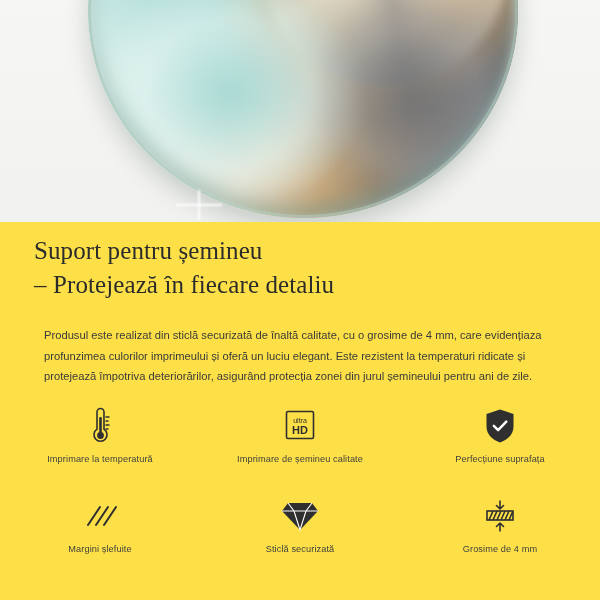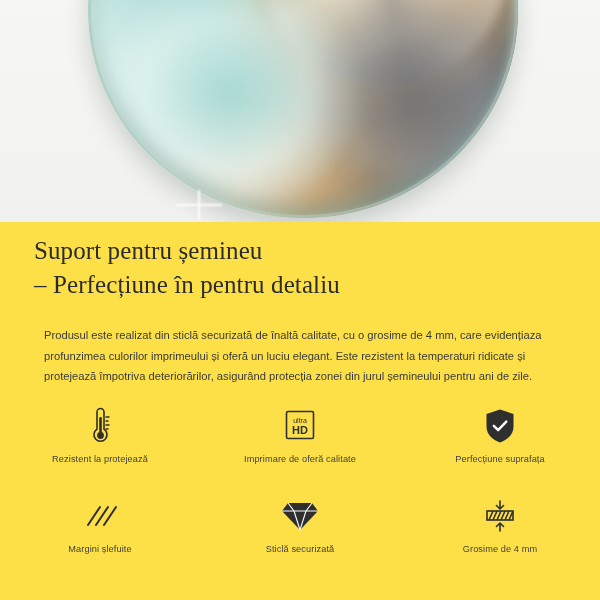--- a/index.html
+++ b/index.html
@@ -197,48 +197,48 @@
       <div class="swirl2"></div>
       <div class="swirl3"></div>
       <div class="board-edge"></div>
     </div>
     <div class="glint"></div>
   </div>
 
   <div class="content">
     <h1 class="headline">
       <span>Suport pentru șemineu</span>
-      <span class="l2">– Perfecțiune în pentru detaliu</span>
+      <span class="l2">– Protejează în fiecare detaliu</span>
     </h1>
     <p class="body-text">Produsul este realizat din sticlă securizată de înaltă calitate, cu o grosime de 4 mm, care eviden­țiaza profunzimea culorilor imprimeului și oferă un luciu elegant. Este rezistent la temperaturi ridicate și protejează împotriva deteriorărilor, asigurând protecția zonei din jurul șemineului pentru ani de zile.</p>
   </div>
 
   <div class="features">
 
     <div class="feature">
       <div class="icon">
         <svg width="34" height="40" viewBox="0 0 34 40" fill="none" stroke="#2f2f2f" stroke-width="1.6">
           <path d="M14 6a3.5 3.5 0 0 1 7 0v17.2a6.5 6.5 0 1 1-7 0z"></path>
           <circle cx="17.5" cy="29.5" r="3.4" fill="#2f2f2f" stroke="none"></circle>
           <rect x="16.2" y="11" width="2.6" height="16" rx="1.3" fill="#2f2f2f" stroke="none"></rect>
           <path d="M22.5 11h4M22.5 15h3M22.5 19h4M22.5 23h3"></path>
         </svg>
       </div>
-      <div class="caption">Rezistent la protejează</div>
+      <div class="caption">Imprimare la temperatură</div>
     </div>
 
     <div class="feature">
       <div class="icon">
         <svg width="40" height="38" viewBox="0 0 40 38">
           <rect x="6.5" y="4.5" width="27" height="27" rx="1.5" fill="none" stroke="#2f2f2f" stroke-width="1.6"></rect>
           <text x="20" y="15.5" text-anchor="middle" font-family="Liberation Sans, sans-serif" font-size="7" fill="#2f2f2f">ultra</text>
           <text x="20" y="27" text-anchor="middle" font-family="Liberation Sans, sans-serif" font-size="11" font-weight="bold" fill="#2f2f2f">HD</text>
         </svg>
       </div>
-      <div class="caption">Imprimare de oferă calitate</div>
+      <div class="caption">Imprimare de șemineu calitate</div>
     </div>
 
     <div class="feature">
       <div class="icon">
         <svg width="38" height="40" viewBox="0 0 38 40">
           <path d="M19 3.5 32.5 8v12.5c0 8-5.8 13.2-13.5 16-7.7-2.8-13.5-8-13.5-16V8z" fill="#2f2f2f"></path>
           <path d="M12.8 19.8l4.3 4.4 8.2-8.6" fill="none" stroke="#ffffff" stroke-width="2.4" stroke-linecap="round" stroke-linejoin="round"></path>
         </svg>
       </div>
       <div class="caption">Perfecțiune suprafața</div>

